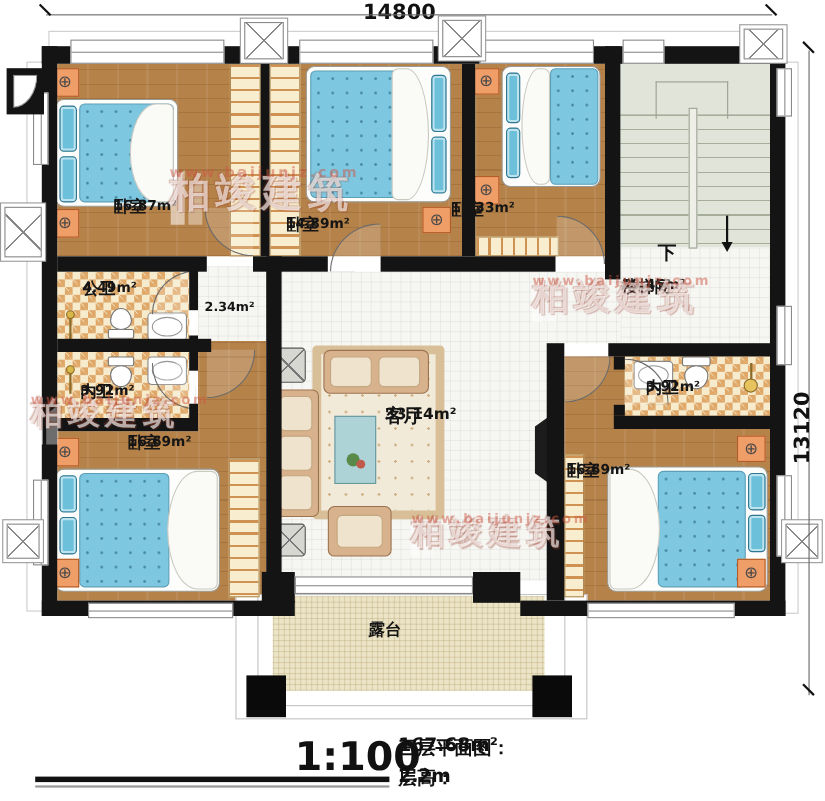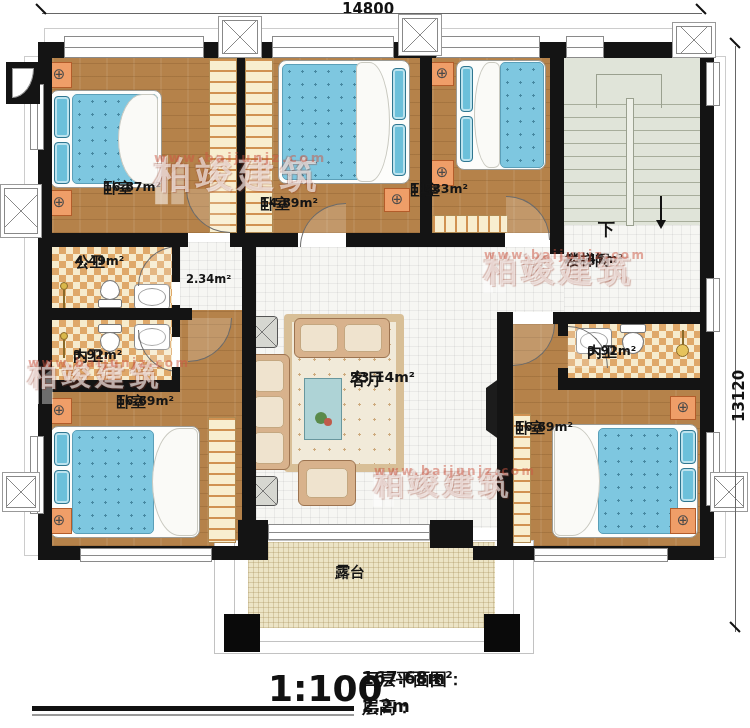--- a/index.html
+++ b/index.html
@@ -97,21 +97,21 @@
   .rlabel .nm{position:relative;font-size:15px;}
   .rlabel .ar{position:relative;font-size:12.5px;}
   .rlabel.big .nm{font-size:17px;}
   .rlabel.big .ar{font-size:14px;}
   .small-label{z-index:7;font-weight:bold;font-size:11.5px;color:#151515;}
   .dir-label{z-index:7;font-weight:bold;font-size:17px;color:#111;}
 
   
   .dimline{background:#666;z-index:8;}
   .tick{width:14px;height:2px;background:#111;transform:rotate(45deg);z-index:8;}
-  .dimtext{font-size:15px;font-weight:bold;color:#111;z-index:8;margin-left:12px;}
+  .dimtext{font-size:19px;font-weight:bold;color:#111;z-index:8;}
   .dimtext.vert{writing-mode:vertical-rl;transform:rotate(180deg);}
 
   
   .wm{display:flex;z-index:9;pointer-events:none;align-items:flex-start;}
   .wm svg{position:relative;display:block;}
   .wm .txt{position:relative;display:flex;flex-direction:column;margin-left:8px;}
   .wm .brand{position:relative;font-weight:bold;color:rgba(255,255,255,.62);letter-spacing:5px;white-space:nowrap;
     text-shadow:1px 1px 1px rgba(150,60,40,.35),-1px -1px 1px rgba(150,60,40,.35);font-family:Liberation Serif, serif;}
   .wm .url{position:relative;font-weight:bold;color:rgba(205,85,65,.5);letter-spacing:2.5px;white-space:nowrap;}
 

